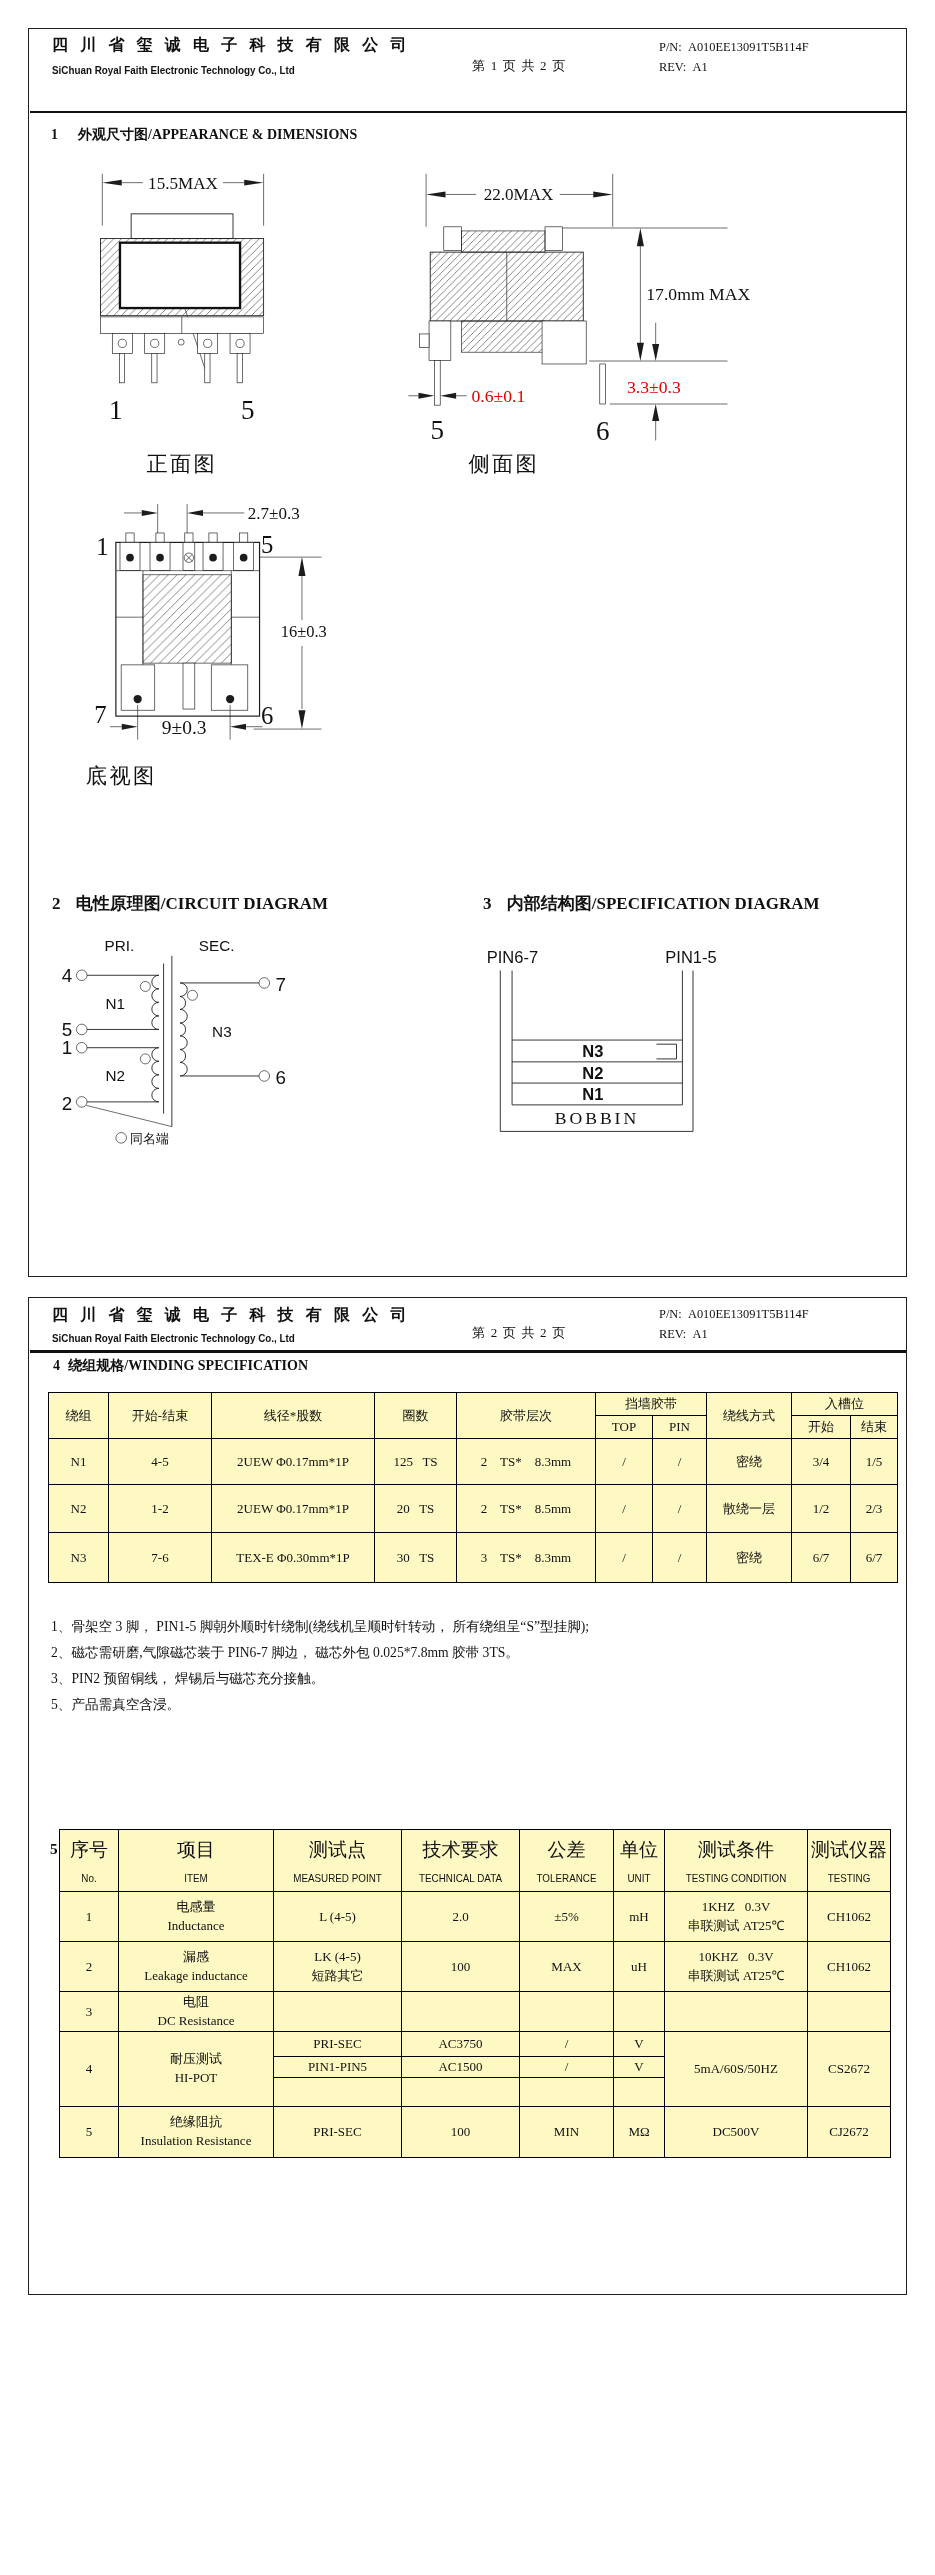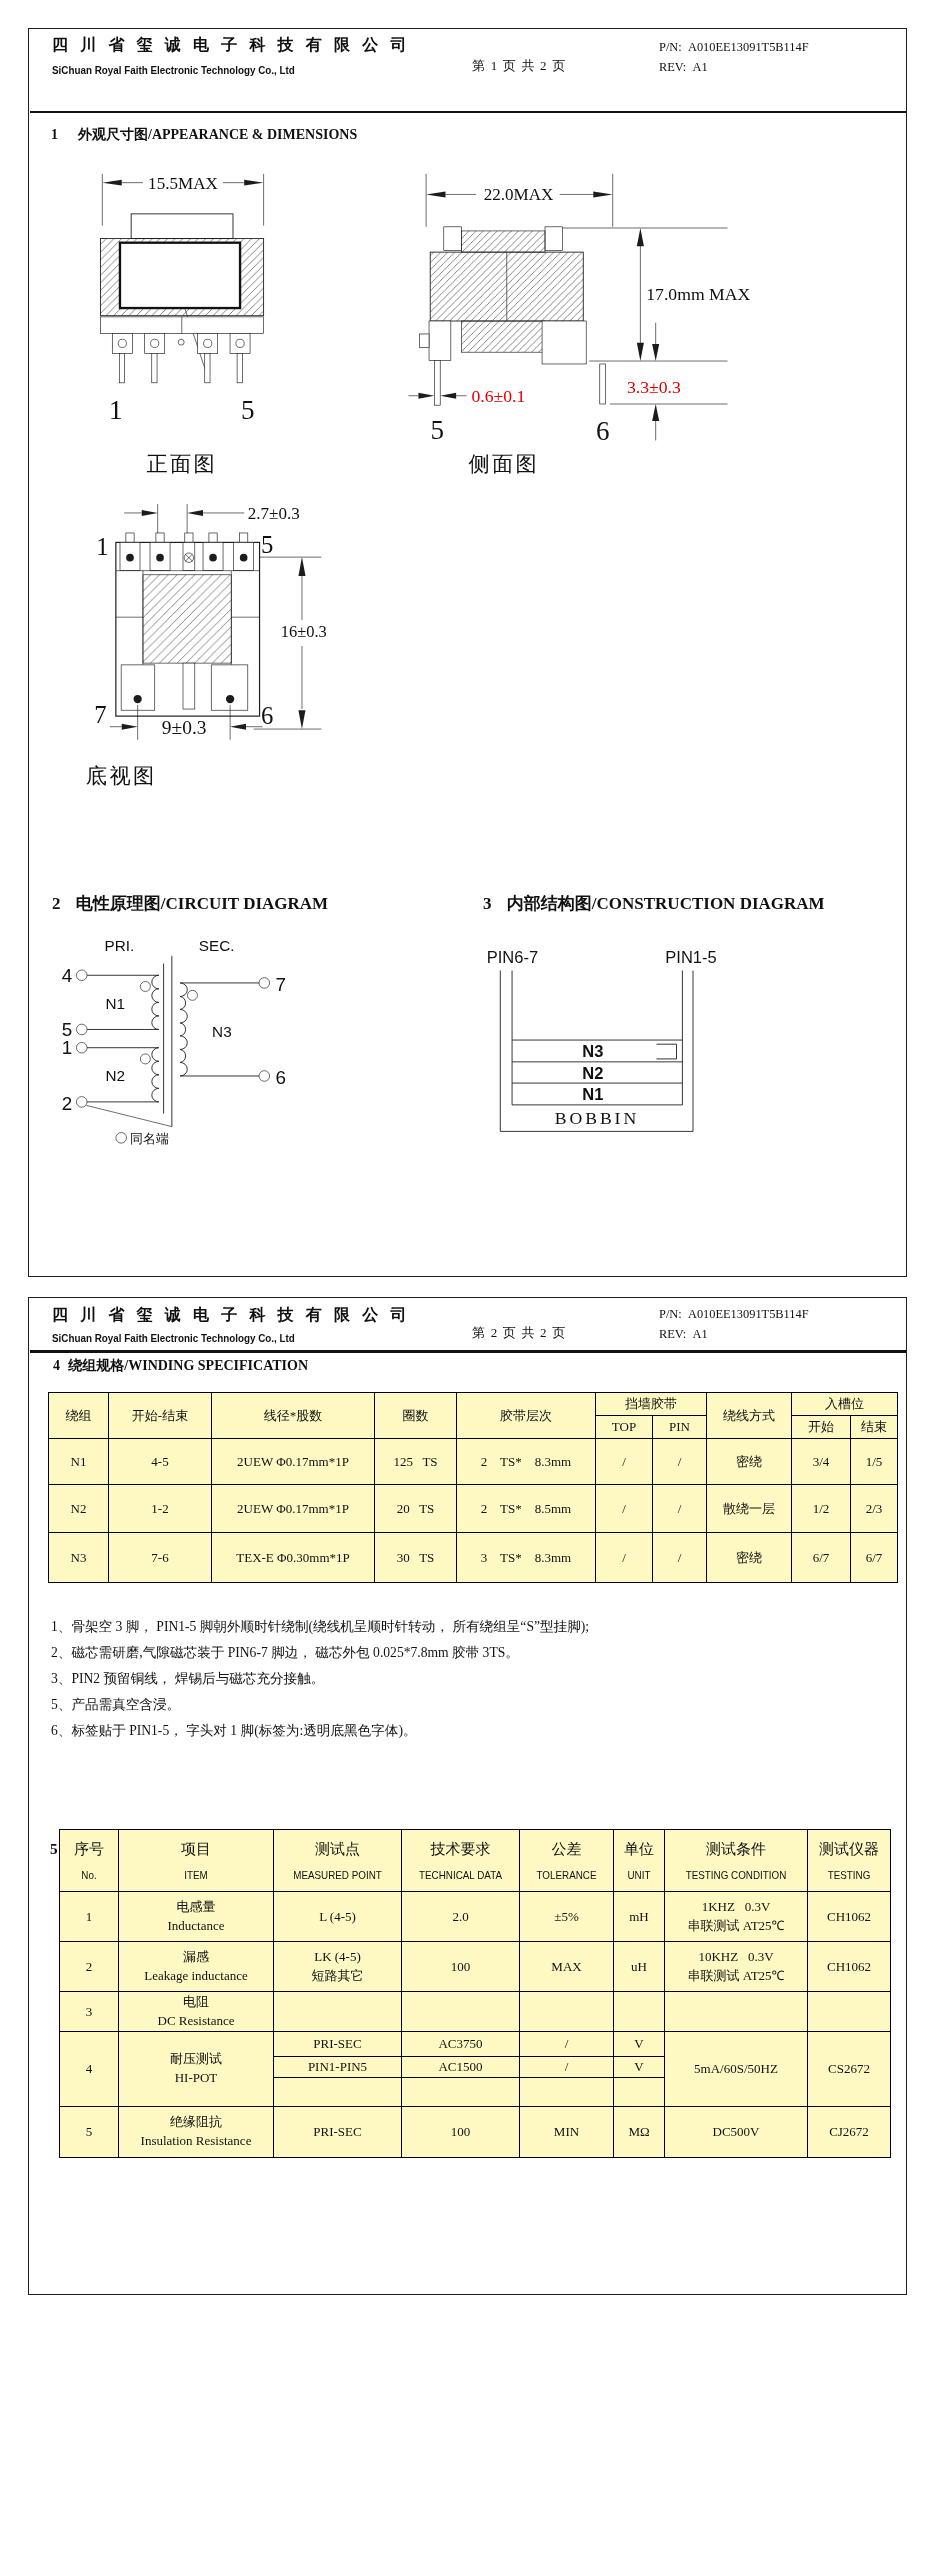--- a/index.html
+++ b/index.html
@@ -26,21 +26,21 @@
   .ar{fill:#1c1c1c;stroke:none}
   .redt{fill:#e00000}
   table{border-collapse:collapse;table-layout:fixed;background:#fef9c3}
   table.spec{position:absolute;border:1.2px solid #000}
   .spec td,.spec th{border:0.6px solid #000;text-align:center;vertical-align:middle;
         font-weight:normal;font-size:13px;padding:0;overflow:hidden}
   .ws{white-space:pre}
   .wt tr.wrow>td{border-top:1.2px solid #000}
   .et thead th{border-bottom:1.8px solid #000}
   .et tr.main>td{border-top:1.2px solid #000}
-  .hc .cn{font-size:15px}
+  .hc .cn{font-size:19px}
   .hc .en{font-size:11.2px;margin-top:9.4px;font-family:"Liberation Sans",sans-serif;
           display:block;transform:scaleX(.88)}
   .cell2 div{line-height:1.45}
   .notes{position:absolute;font-size:13.6px;line-height:26px;white-space:nowrap}
   .notes .nt-title{font-size:14px}
 </style>
 </head>
 <body>
 
 <div id="canvas">
@@ -194,21 +194,21 @@
     <polygon class="ar" points="233,1233 206,1228 206,1238"></polygon>
     <polygon class="ar" points="390,1233 417,1228 417,1238"></polygon>
     <text x="312" y="1245" font-size="33" text-anchor="middle">9±0.3</text>
     <text x="205" y="1328" font-size="36" text-anchor="middle" letter-spacing="4">底视图</text>
   </svg>
 
   <div class="t sec-title small" style="left:52px;top:892px">
     <span class="no">2</span><span>电性原理图/CIRCUIT DIAGRAM</span>
   </div>
   <div class="t sec-title small" style="left:483px;top:892px">
-    <span class="no">3</span><span>内部结构图/CONSTRUCTION DIAGRAM</span>
+    <span class="no">3</span><span>内部结构图/SPECIFICATION DIAGRAM</span>
   </div>
 
   <svg style="left:47px;top:931px" width="265" height="224" viewBox="80 1580 450 380">
     <text x="203" y="1614" font-size="26" text-anchor="middle" class="sans">PRI.</text>
     <text x="368" y="1614" font-size="26" text-anchor="middle" class="sans">SEC.</text>
     <path class="ln" d="M278,1635 V1890 M292,1622 V1912"></path>
     <path class="ln" d="M148,1655 H270 M148,1747 H270"></path>
     <path class="ln" d="M270,1655 A12,11.5 0 0 0 270,1678 A12,11.5 0 0 0 270,1701 A12,11.5 0 0 0 270,1724 A12,11.5 0 0 0 270,1747"></path>
     <path class="ln" d="M148,1778 H270 M148,1870 H270"></path>
     <path class="ln" d="M270,1778 A12,11.5 0 0 0 270,1801 A12,11.5 0 0 0 270,1824 A12,11.5 0 0 0 270,1847 A12,11.5 0 0 0 270,1870"></path>
@@ -334,21 +334,20 @@
       <td>6/7</td>
     </tr>
   </tbody>
     </table>
 
   <div class="notes" style="left:51px;top:1614px">
     <div>1、骨架空 3 脚， PIN1-5 脚朝外顺时针绕制(绕线机呈顺时针转动， 所有绕组呈“S”型挂脚);</div>
     <div>2、磁芯需研磨,气隙磁芯装于 PIN6-7 脚边， 磁芯外包 0.025*7.8mm 胶带 3TS。</div>
     <div>3、PIN2 预留铜线， 焊锡后与磁芯充分接触。</div>
     <div>5、产品需真空含浸。</div>
-    <div>6、标签贴于 PIN1-5， 字头对 1 脚(标签为:透明底黑色字体)。</div>
   </div>
 
   <div class="t sec-title" style="left:50px;top:1839px;font-size:15.3px">
     <span class="no" style="margin-right:5.9px">5</span><span>电气性能/ELECTRICAL CHARACTERISTIC</span>
   </div>
 
   <table class="spec et" style="left:59px;top:1829px;width:831px">
     <colgroup>
       <col style="width:59px">
         <col style="width:155px">

